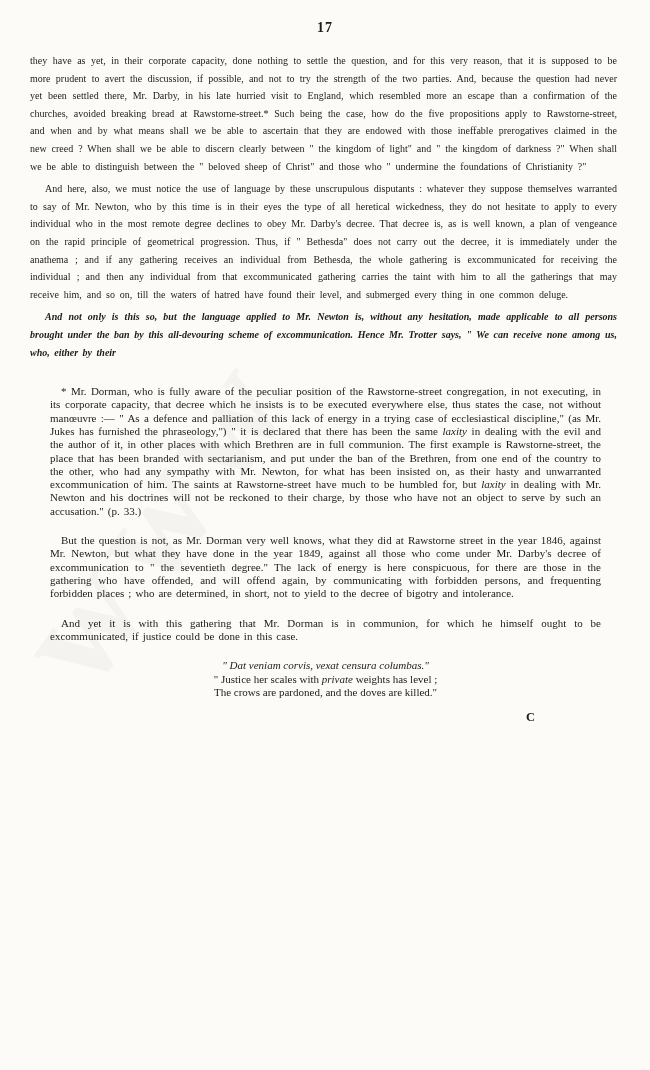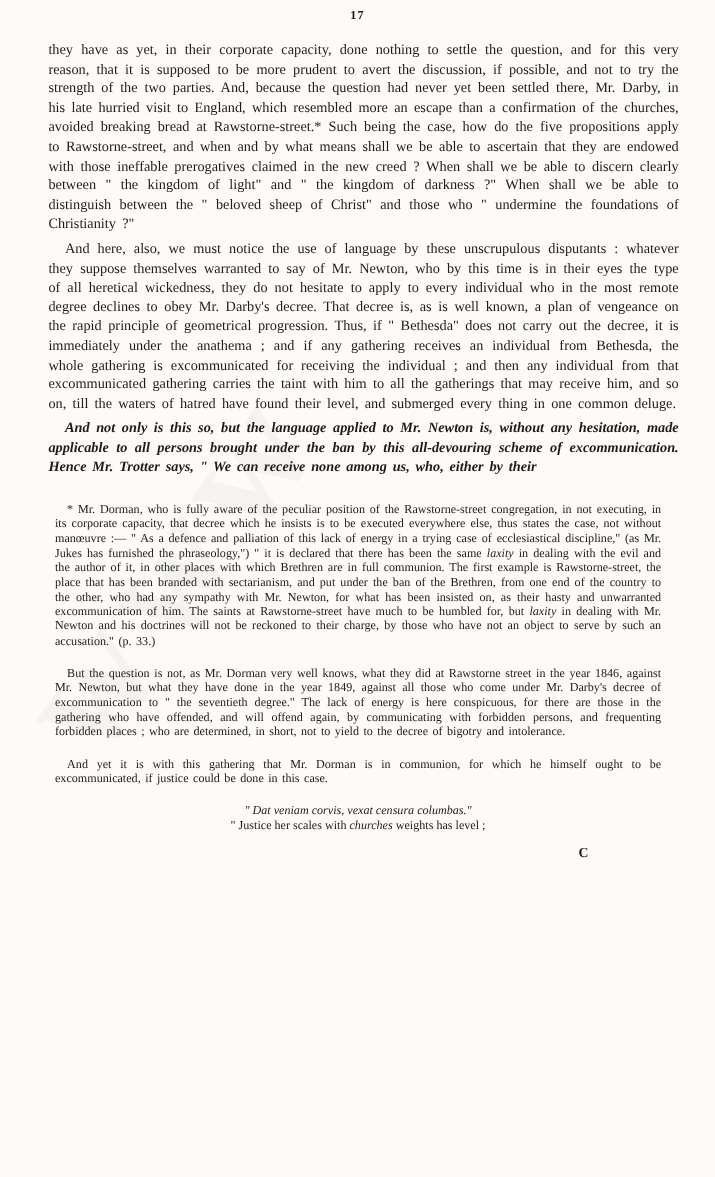--- a/index.html
+++ b/index.html
@@ -23,29 +23,29 @@
     top: 430px;
     transform: rotate(-55deg);
     font-size: 150px;
     font-weight: bold;
     letter-spacing: 14px;
     color: rgba(90, 90, 90, 0.05);
     pointer-events: none;
     white-space: nowrap;
   }
   .page-number {
-    padding-top: 8px;
+    padding-top: 20px;
     text-align: center;
-    font-size: 11px;
+    font-size: 14px;
     font-weight: bold;
     letter-spacing: 1px;
   }
   .body-text {
-    margin: 16px 33px 0 44px;
-    font-size: 13px;
+    margin: 16px 33px 0 30px;
+    font-size: 10px;
     line-height: 17.6px;
     text-align: justify;
     word-spacing: 2.4px;
   }
   .body-text p {
     margin: 0 0 5px 0;
     text-indent: 15px;
   }
   .body-text p:first-child { text-indent: 0; }
   .body-text p.bold { font-weight: bold; word-spacing: 2px; font-style: italic; }
@@ -98,20 +98,21 @@
     </div>
 
   <div class="footnote" id="footnote-text">
       <p><span>* Mr. Dorman, who is fully aware of the peculiar position of the Rawstorne-street congregation, in not executing, in its corporate capacity, that decree which he insists is to be executed everywhere else, thus states the case, not without manœuvre :— " As a defence and palliation of this lack of energy in a trying case of ecclesiastical discipline," (as Mr. Jukes has furnished the phraseology,") " it is declared that there has been the same </span><i>laxity</i><span> in dealing with the evil and the author of it, in other places with which Brethren are in full communion.  The first example is Rawstorne-street, the place that has been branded with sectarianism, and put under the ban of the Brethren, from one end of the country to the other, who had any sympathy with Mr. Newton, for what has been insisted on, as their hasty and unwarranted excommunication of him.  The saints at Rawstorne-street have much to be humbled for, but </span><i>laxity</i><span> in dealing with Mr. Newton and his doctrines will not be reckoned to their charge, by those who have not an object to serve by such an accusation." (p. 33.)</span></p>
       <p><span>But the question is not, as Mr. Dorman very well knows, what they did at Rawstorne street in the year 1846, against Mr. Newton, but what they have done in the year 1849, against all those who come under Mr. Darby's decree of excommunication to " the seventieth degree."  The lack of energy is here conspicuous, for there are those in the gathering who have offended, and will offend again, by communicating with forbidden persons, and frequenting forbidden places ; who are determined, in short, not to yield to the decree of bigotry and intolerance.</span></p>
       <p><span>And yet it is with this gathering that Mr. Dorman is in communion, for which he himself ought to be excommunicated, if justice could be done in this case.</span></p>
     </div>
 
   <div class="verse" id="verse-text">
       <p><i>" Dat veniam corvis, vexat censura columbas."</i></p>
-      <p><span>" Justice her scales with </span><i>churches</i><span> weights has level ;</span></p>
+      <p><span>" Justice her scales with </span><i>private</i><span> weights has level ;</span></p>
+      <p><span>The crows are pardoned, and the doves are killed."</span></p>
     </div>
 
   <div class="signature-row">
     <span class="signature-mark">C</span>
   </div>
 
 </div>
 
 </body></html>

